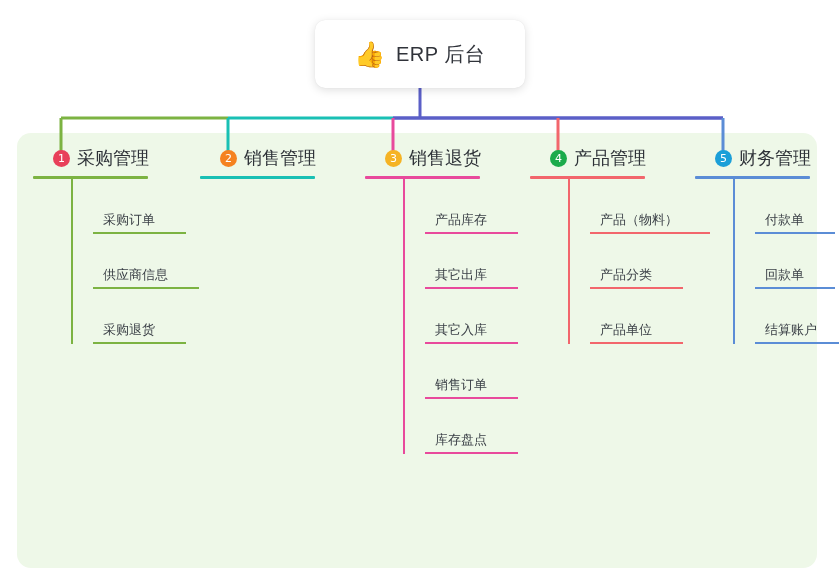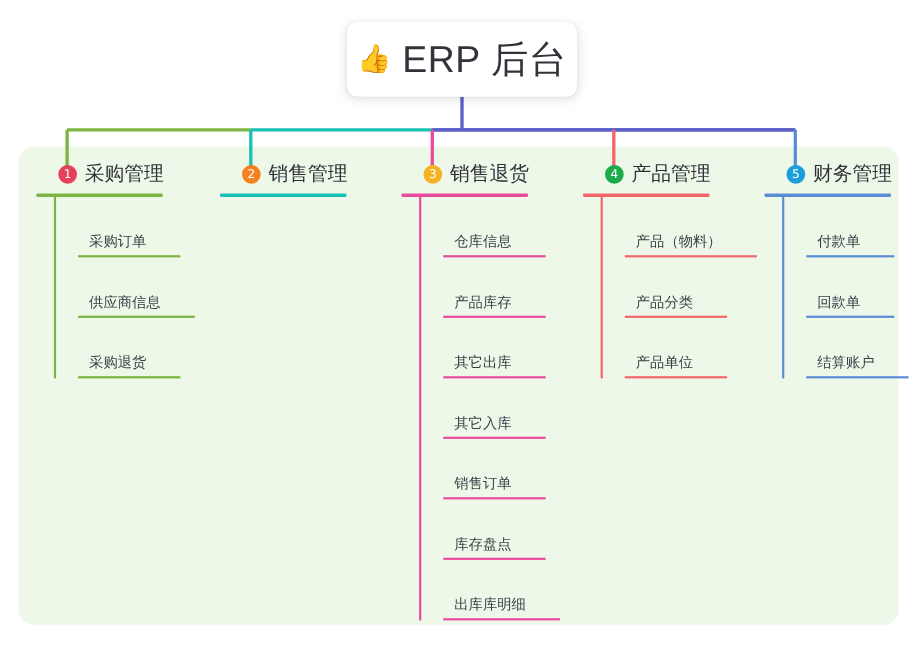--- a/index.html
+++ b/index.html
@@ -37,21 +37,21 @@
     justify-content: center;
     gap: 10px;
     z-index: 6;
   }
   .root-emoji {
     font-size: 25px;
     line-height: 1;
     display: inline-block;
   }
   .root-title {
-    font-size: 34px;
+    font-size: 20px;
     color: #30333a;
     letter-spacing: 0.5px;
     white-space: nowrap;
   }
 
   
   .panel {
     position: absolute;
     left: 17px;
     top: 133px;
@@ -101,21 +101,21 @@
     font-size: 18px;
     color: #2e3238;
   }
   .branch-rule {
     height: 3px;
     margin-top: 5px;
     border-radius: 1px;
   }
   .leaves {
     position: relative;
-    margin-left: 16px;
+    margin-left: 38px;
     padding-left: 22px;
   }
   .trunk {
     position: absolute;
     left: 0;
     top: 0;
     bottom: 0;
     width: 2px;
   }
   .leaf {
@@ -196,45 +196,37 @@
       <div class="branch" style="left: 365px;">
         <div class="branch-head">
           <span class="badge" style="background: rgb(245, 179, 36);">3</span>
           <span class="branch-title">销售退货</span>
         </div>
         <div class="branch-rule" style="background: rgb(232, 74, 156); width: 115px;"></div>
         <div class="leaves">
           <div class="trunk" style="background: rgb(232, 74, 156);"></div>
           <div class="leaf">
             <div class="leaf-rule" style="background: rgb(232, 74, 156); width: 93px;"></div>
-            <span class="leaf-label">仓库信息</span>
-          </div>
-          <div class="leaf">
-            <div class="leaf-rule" style="background: rgb(232, 74, 156); width: 93px;"></div>
             <span class="leaf-label">产品库存</span>
           </div>
           <div class="leaf">
             <div class="leaf-rule" style="background: rgb(232, 74, 156); width: 93px;"></div>
             <span class="leaf-label">其它出库</span>
           </div>
           <div class="leaf">
             <div class="leaf-rule" style="background: rgb(232, 74, 156); width: 93px;"></div>
             <span class="leaf-label">其它入库</span>
           </div>
           <div class="leaf">
             <div class="leaf-rule" style="background: rgb(232, 74, 156); width: 93px;"></div>
             <span class="leaf-label">销售订单</span>
           </div>
           <div class="leaf">
             <div class="leaf-rule" style="background: rgb(232, 74, 156); width: 93px;"></div>
             <span class="leaf-label">库存盘点</span>
-          </div>
-          <div class="leaf">
-            <div class="leaf-rule" style="background: rgb(232, 74, 156); width: 106px;"></div>
-            <span class="leaf-label">出库库明细</span>
           </div>
         </div>
       </div>
       <div class="branch" style="left: 530px;">
         <div class="branch-head">
           <span class="badge" style="background: rgb(27, 171, 75);">4</span>
           <span class="branch-title">产品管理</span>
         </div>
         <div class="branch-rule" style="background: rgb(242, 102, 108); width: 115px;"></div>
         <div class="leaves">

